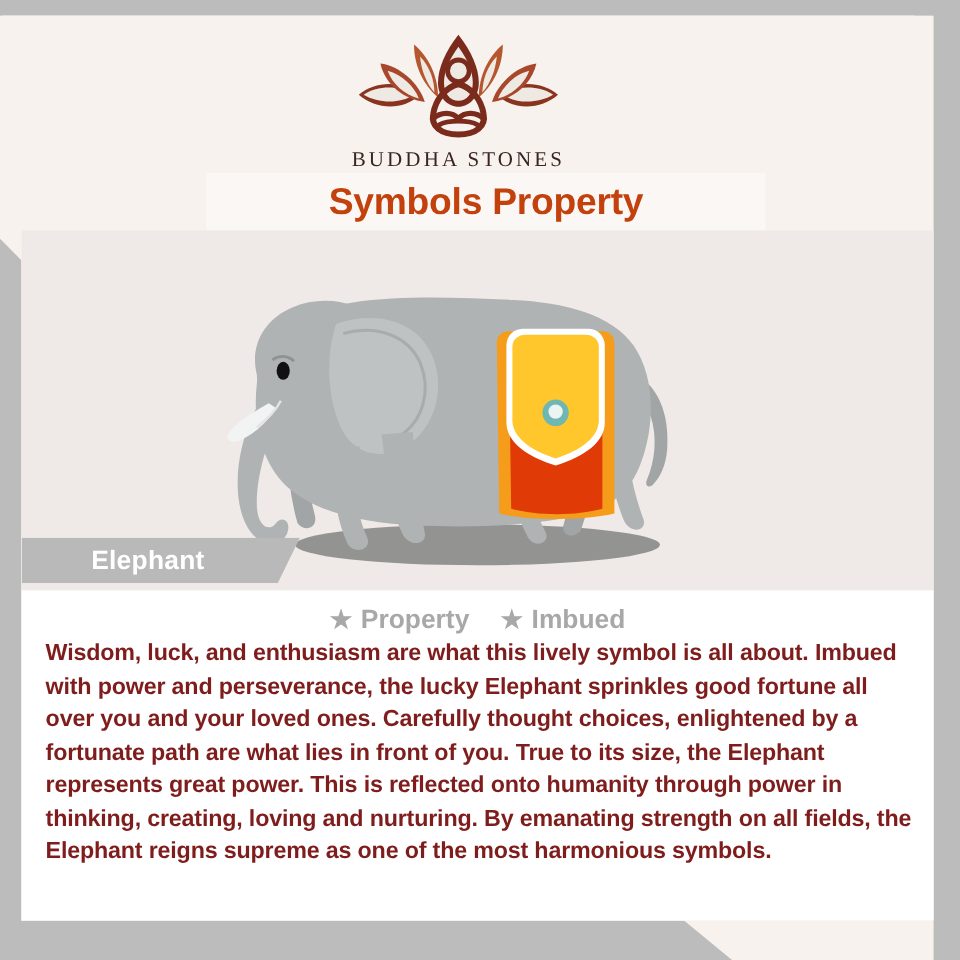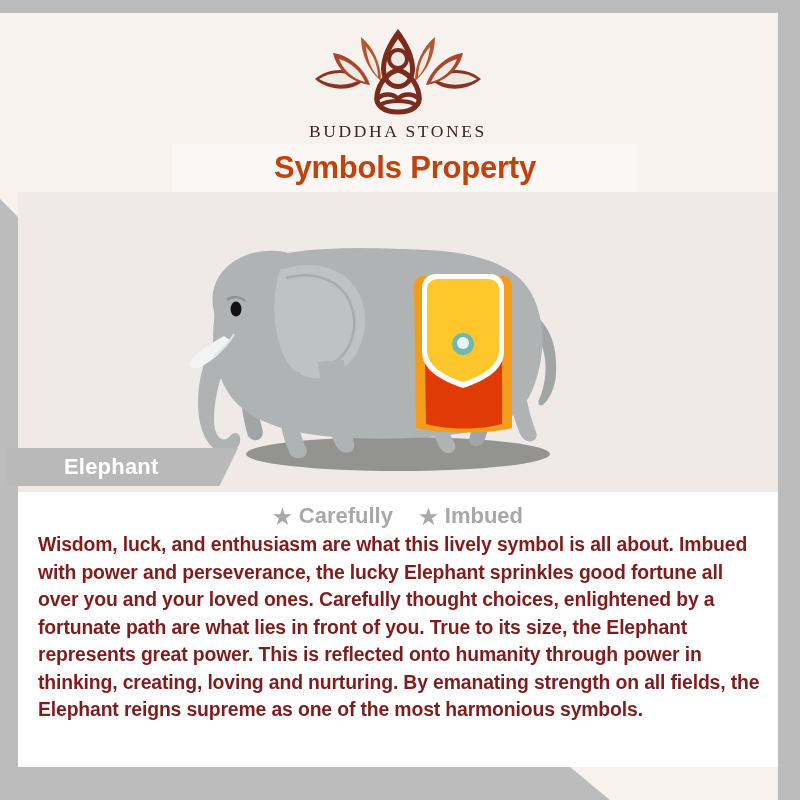--- a/index.html
+++ b/index.html
@@ -35,21 +35,21 @@
     background:#bcbcbc;
     clip-path:polygon(0 0, 570px 0, 610px 100%, 0 100%);
   }
   .bar-bottom-cream{
     position:absolute;left:0;bottom:0;width:800px;height:33px;
     background:#f7f2ee;z-index:-1;
   }
 
   
   .header{
-    position:absolute;left:18px;top:13px;width:760px;height:131px;
+    position:absolute;left:2px;top:13px;width:760px;height:131px;
     background:#f7f2ee;
   }
   .logo-wrap{
     position:absolute;left:0;top:0;width:760px;height:131px;
     display:flex;flex-direction:column;align-items:center;justify-content:flex-start;
   }
   .logo-mark{ margin-top:14px; }
   .logo-text{
     margin-top:2px;
     font-family:"Liberation Serif", serif;
@@ -73,21 +73,21 @@
   
   .stage{
     position:absolute;left:18px;top:192px;width:760px;height:300px;
     background:#efeae7;
     overflow:hidden;
   }
   .stage-svg{position:absolute;left:0;top:0;}
 
   
   .ribbon{
-    position:absolute;left:6px;top:448px;width:232px;height:38px;
+    position:absolute;left:18px;top:448px;width:232px;height:38px;
     background:#b9b9b9;
     clip-path:polygon(0 0, 100% 0, 92% 100%, 0 100%);
     display:flex;align-items:center;
   }
   .ribbon-text{
     margin-left:58px;
     font-size:22px;font-weight:bold;color:#ffffff;letter-spacing:0.2px;
   }
 
   
@@ -277,21 +277,21 @@
   </div>
 
   <div class="ribbon">
     <span class="ribbon-text">Elephant</span>
   </div>
 
   <div class="panel">
     <div class="props">
       <div class="prop">
         <span class="star">★</span>
-        <span>Carefully</span>
+        <span>Property</span>
       </div>
       <div class="prop">
         <span class="star">★</span>
         <span>Imbued</span>
       </div>
     </div>
     <p class="body-copy">Wisdom, luck, and enthusiasm are what this lively symbol is all about. Imbued with power and perseverance, the lucky Elephant sprinkles good fortune all over you and your loved ones. Carefully thought choices, enlightened by a fortunate path are what lies in front of you. True to its size, the Elephant represents great power. This is reflected onto humanity through power in thinking, creating, loving and nurturing. By emanating strength on all fields, the Elephant reigns supreme as one of the most harmonious symbols.</p>
   </div>
 
 </div>

